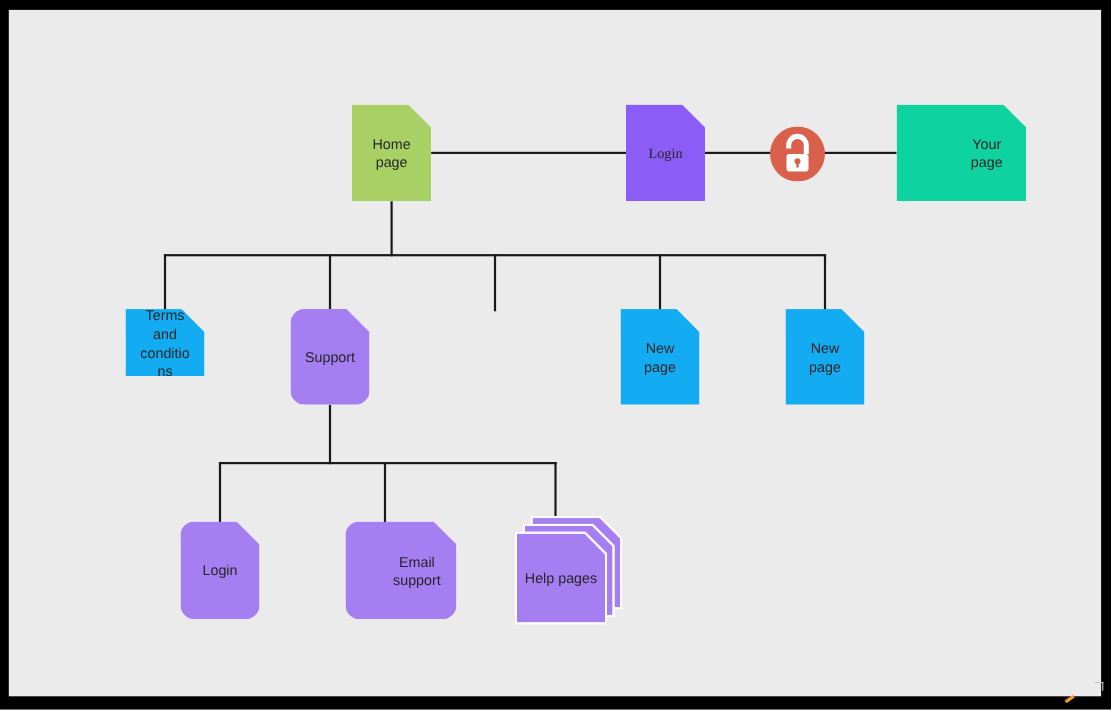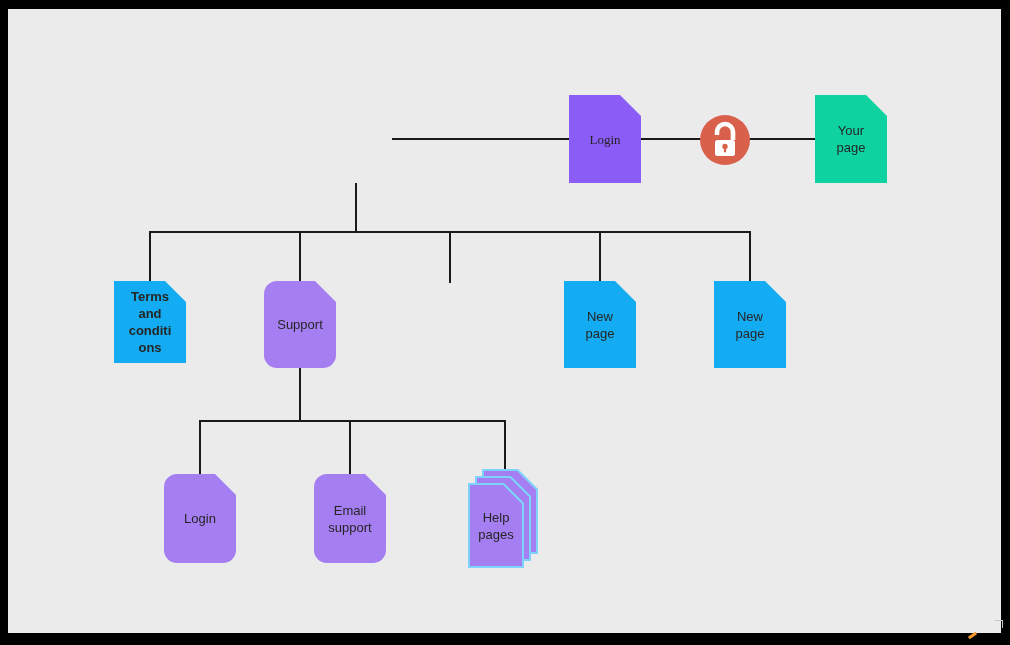--- a/index.html
+++ b/index.html
@@ -20,21 +20,21 @@
   .node .label{max-width:50px;}
   .green{background:#a9d064;}
   .yellow{background:#8b5cf6;font-family:Liberation Serif, serif;}
   .teal{background:#0ed3a0;}
   .blue{background:#13abf2;}
   .purple{background:#a57ef2;border-radius:13px;}
   .node-terms .label{width:50px;overflow-wrap:anywhere;}
   
   .stack{position:absolute;}
   .sp{
-    position:absolute;width:56px;height:85px;background:#7dd3fc;
+    position:absolute;width:84px;height:85px;background:#ffffff;
     clip-path:polygon(0 0,calc(100% - 20px) 0,100% 20px,100% 100%,0 100%);
   }
   .sp-in{
     position:absolute;inset:2px;background:#a57ef2;
     clip-path:polygon(0 0,calc(100% - 19px) 0,100% 19px,100% 100%,0 100%);
   }
   .sp .label{
     position:absolute;inset:0;display:flex;align-items:center;justify-content:center;
     text-align:center;color:#262626;font-size:13px;line-height:17px;z-index:2;
   }
@@ -57,53 +57,56 @@
   <div class="line" style="left:299px;top:231px;width:2px;height:52px;"></div>
   <div class="line" style="left:449px;top:231px;width:2px;height:52px;"></div>
   <div class="line" style="left:599px;top:231px;width:2px;height:52px;"></div>
   <div class="line" style="left:749px;top:231px;width:2px;height:52px;"></div>
   <div class="line" style="left:299px;top:368px;width:2px;height:54px;"></div>
   <div class="line" style="left:199px;top:420px;width:307px;height:2px;"></div>
   <div class="line" style="left:199px;top:420px;width:2px;height:56px;"></div>
   <div class="line" style="left:349px;top:420px;width:2px;height:56px;"></div>
   <div class="line" style="left:504px;top:420px;width:2px;height:58px;"></div>
 
+  <div class="node green" style="left:320px;top:95px;width:72px;height:88px;">
+    <span class="label">Home page</span>
+  </div>
   <div class="node yellow" style="left:569px;top:95px;width:72px;height:88px;">
     <span class="label">Login</span>
   </div>
   <div class="lock-circle">
     <svg viewBox="0 0 50 50" width="50" height="50">
       <circle cx="25" cy="25" r="25" fill="#d9614c"></circle>
       <path d="M33 25 v-8 a8 8 0 0 0 -16 0 v3" stroke="#ffffff" stroke-width="4.6" fill="none"></path>
       <rect x="15" y="25" width="20" height="16" rx="2.5" fill="#ffffff"></rect>
       <circle cx="25" cy="31.5" r="2.7" fill="#d9614c"></circle>
       <rect x="23.9" y="31.5" width="2.2" height="5.8" fill="#d9614c"></rect>
     </svg>
   </div>
-  <div class="node teal" style="left:815px;top:95px;width:72px;height:88px;">
+  <div class="node teal" style="left:815px;top:95px;width:72px;height:88px;padding-left:46px;">
     <span class="label">Your page</span>
   </div>
 
-  <div class="node blue node-terms" style="left:114px;top:281px;width:72px;height:82px;font-weight:bold;">
+  <div class="node blue node-terms" style="left:114px;top:281px;width:72px;height:61px;">
     <span class="label">Terms and conditions</span>
   </div>
   <div class="node purple" style="left:264px;top:281px;width:72px;height:87px;">
     <span class="label">Support</span>
   </div>
   <div class="node blue" style="left:564px;top:281px;width:72px;height:87px;">
     <span class="label">New page</span>
   </div>
   <div class="node blue" style="left:714px;top:281px;width:72px;height:87px;">
     <span class="label">New page</span>
   </div>
 
   <div class="node purple" style="left:164px;top:474px;width:72px;height:89px;">
     <span class="label">Login</span>
   </div>
-  <div class="node purple" style="left:314px;top:474px;width:72px;height:89px;">
+  <div class="node purple" style="left:314px;top:474px;width:72px;height:89px;padding-left:29px;">
     <span class="label">Email support</span>
   </div>
   <div class="stack" style="left:468px;top:469px;width:86px;height:99px;">
     <div class="sp" style="left:14px;top:0;">
       <div class="sp-in"></div>
     </div>
     <div class="sp" style="left:7px;top:7px;">
       <div class="sp-in"></div>
     </div>
     <div class="sp" style="left:0;top:14px;">

